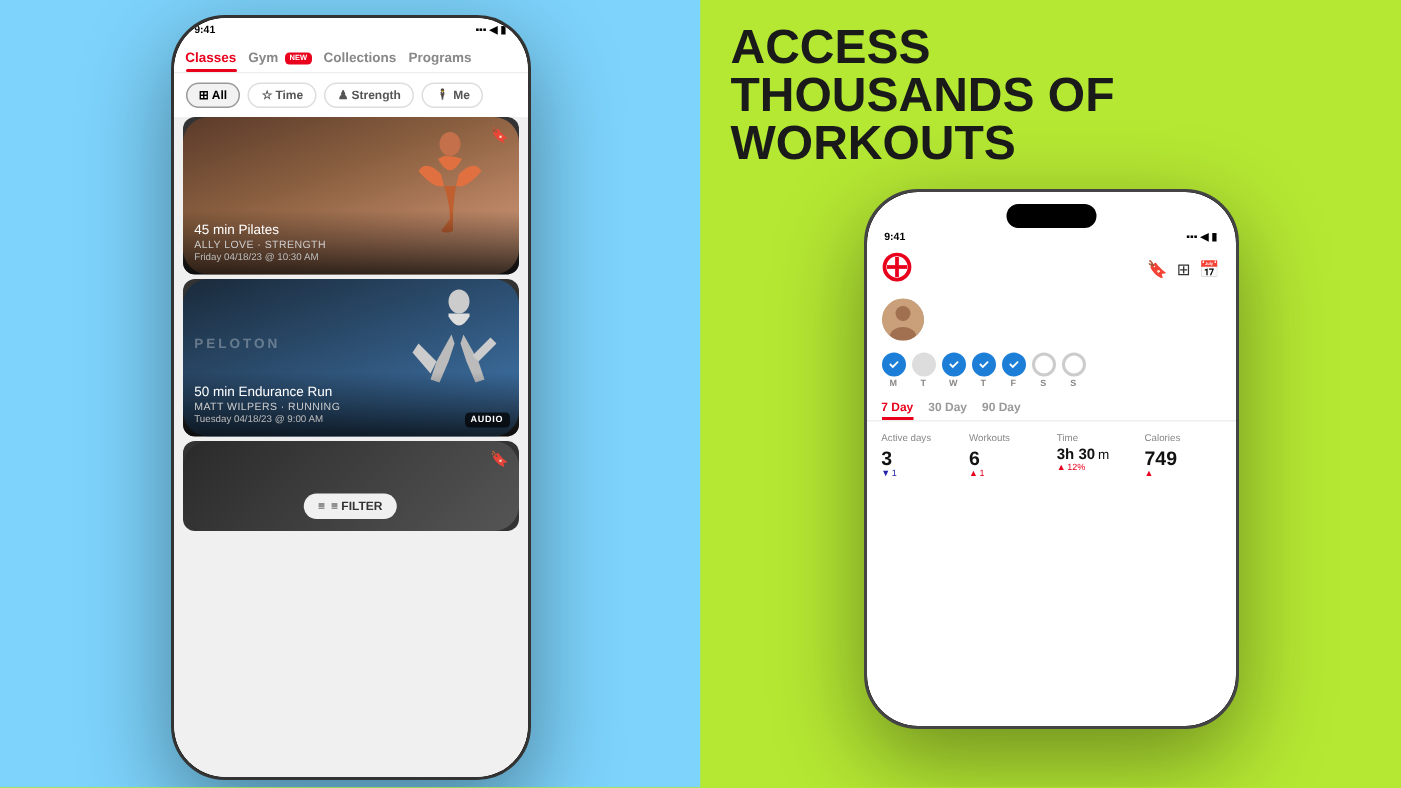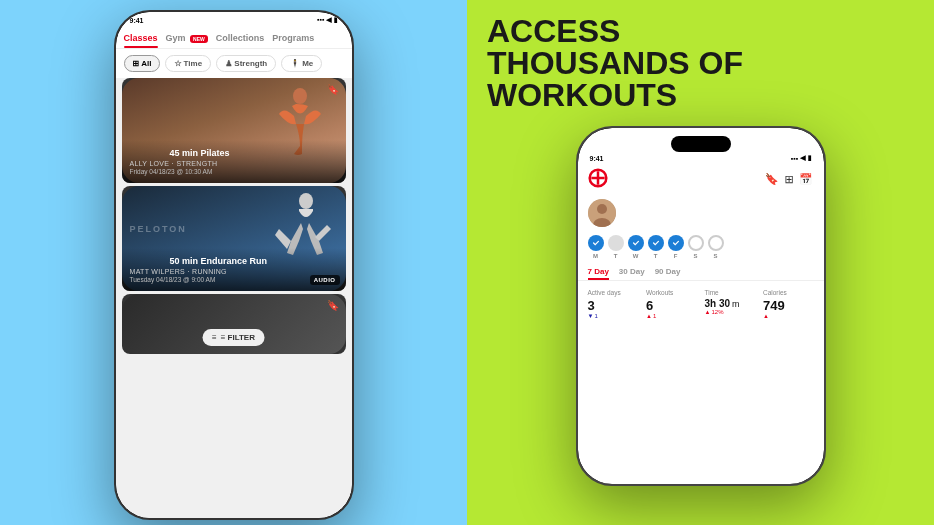--- a/index.html
+++ b/index.html
@@ -172,24 +172,23 @@
       position: absolute;
       bottom: 0;
       left: 0;
       right: 0;
       background: linear-gradient(transparent, rgba(0,0,0,0.75));
       padding: 8px;
     }
 
     .workout-title {
       font-size: 9px;
-      font-weight: 700;
+      font-weight: 400;
       color: #fff;
       margin-bottom: 2px;
-      margin-left: 40px;
     }
 
     .workout-instructor {
       font-size: 7px;
       color: #ccc;
       text-transform: uppercase;
       letter-spacing: 0.3px;
       margin-bottom: 1px;
     }
 

